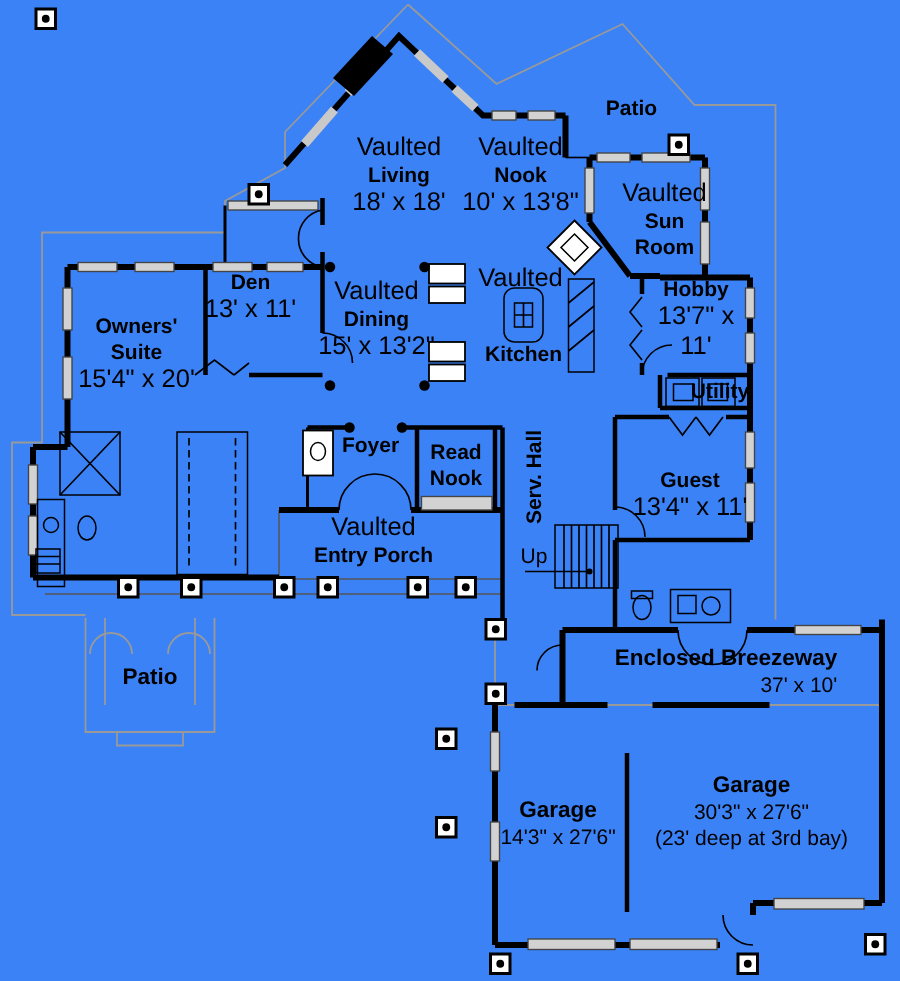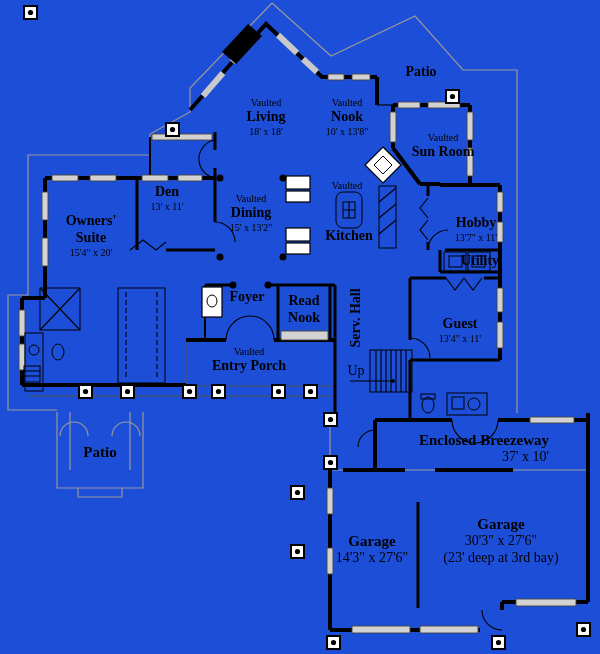--- a/index.html
+++ b/index.html
@@ -1,22 +1,22 @@
 <!DOCTYPE html>
 <html><head>
 <meta charset="utf-8">
 <style>
   html,body{margin:0;padding:0;background:#fff;}
-  .stage{position:relative;width:600px;height:654px;background:#1d4ed8;overflow:hidden;
-         font-family:Liberation Serif, serif;}
+  .stage{position:relative;width:600px;height:654px;background:#3b82f6;overflow:hidden;
+         font-family:Liberation Sans, sans-serif;}
   svg.plan{position:absolute;left:0;top:0;width:600px;height:654px;}
   .lbl{position:absolute;transform:translate(-50%,-50%);text-align:center;color:#000;
        line-height:1.2;white-space:nowrap;font-size:13px;}
   .lbl .nm{font-weight:bold;font-size:14px;display:block;}
-  .lbl .pre,.lbl .dm{font-weight:normal;font-size:10px;display:block;}
+  .lbl .pre,.lbl .dm{font-weight:normal;font-size:17px;display:block;}
   .wrap{white-space:normal;}
   .big .nm{font-size:15px;}
   .big .dm{font-size:14px;}
   .rot{transform:translate(-50%,-50%) rotate(-90deg);}
   
   .w4{stroke:#000;stroke-width:4;fill:none;}
   .w3{stroke:#000;stroke-width:3;fill:none;}
   .w2{stroke:#000;stroke-width:2;fill:none;}
   .w1{stroke:#000;stroke-width:1.1;fill:none;}
   .thin{stroke:#999;stroke-width:1.2;fill:none;}
@@ -267,21 +267,21 @@
   <span class="dm">15' x 13'2"</span>
 </div>
 
 <div class="lbl" style="left:347px;top:186px;">
   <span class="pre">Vaulted</span>
 </div>
 <div class="lbl" style="left:349px;top:236px;">
   <span class="nm">Kitchen</span>
 </div>
 
-<div class="lbl wrap" style="left:476px;top:213px;width:52px;margin-top:16px;">
+<div class="lbl wrap" style="left:464px;top:213px;width:52px;">
   <span class="nm">Hobby</span>
   <span class="dm">13'7" x 11'</span>
 </div>
 
 <div class="lbl" style="left:467px;top:261px;padding-left:26px;">
   <span class="nm">Utility</span>
 </div>
 
 <div class="lbl" style="left:247px;top:297px;">
   <span class="nm">Foyer</span>

